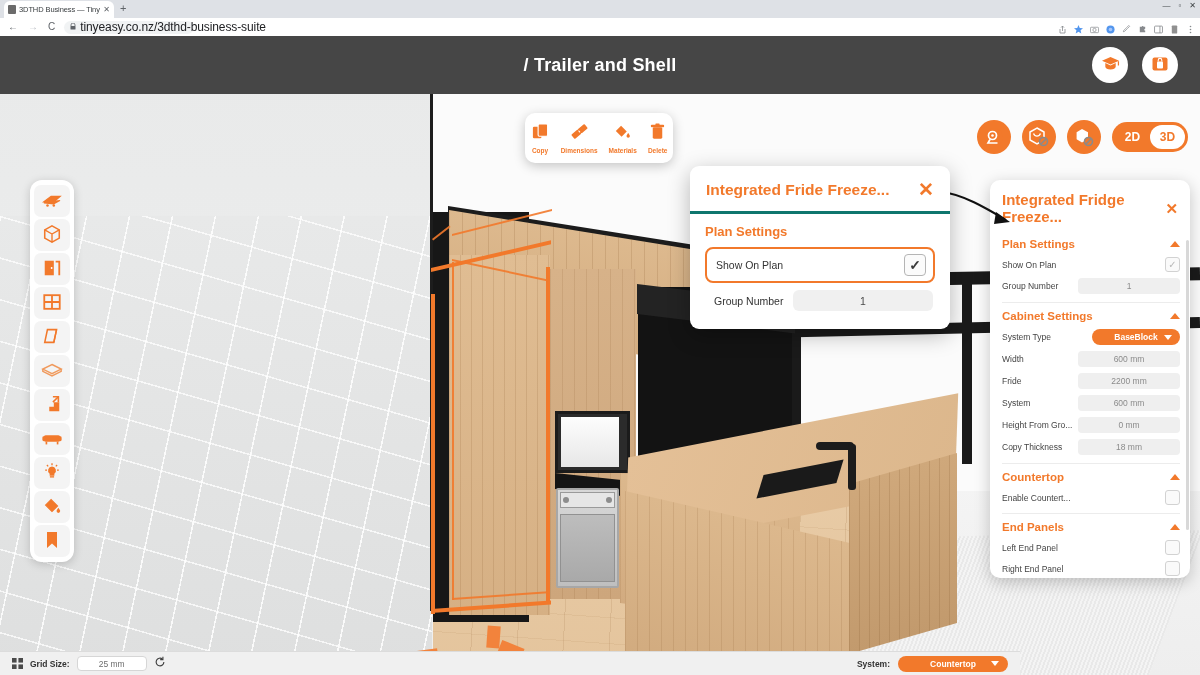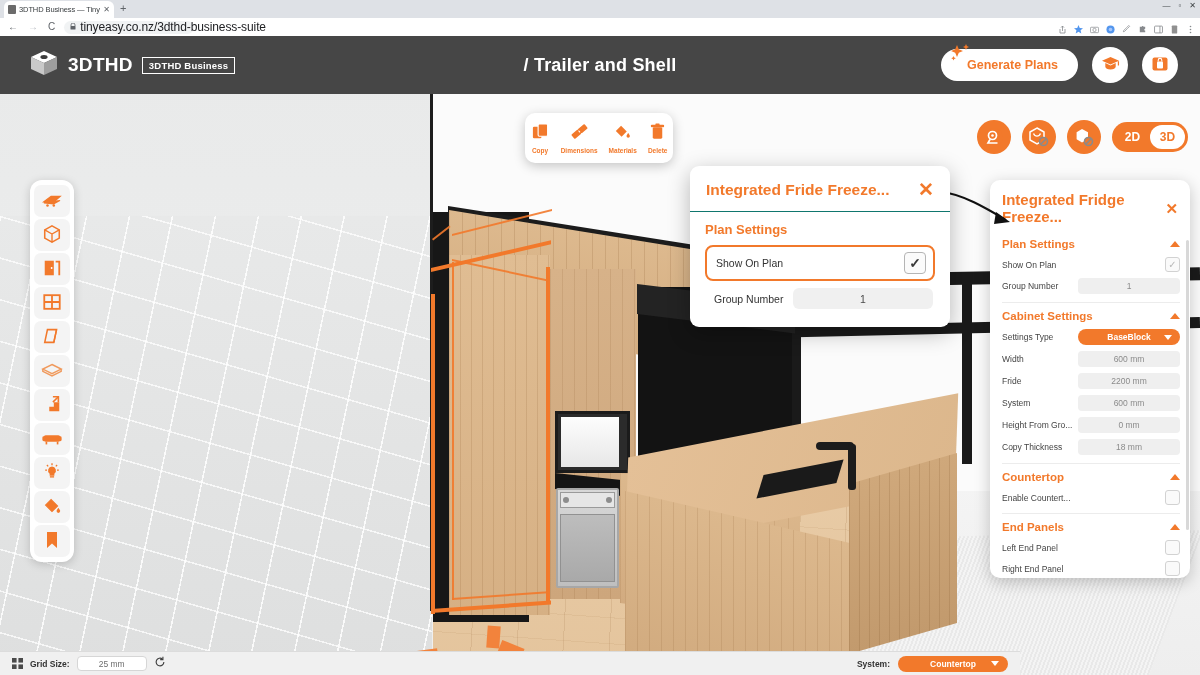--- a/index.html
+++ b/index.html
@@ -196,21 +196,21 @@
   .vc-round { width: 34px; height: 34px; border-radius: 50%; background: #F2792B; display: flex; align-items: center; justify-content: center; cursor: pointer; position: relative; }
   .dim-toggle { width: 76px; height: 30px; border-radius: 16px; background: #F2792B; display: flex; align-items: center; padding: 3px; cursor: pointer; }
   .dim-opt { flex: 1; text-align: center; font-size: 12px; font-weight: bold; color: #fff; line-height: 24px; border-radius: 13px; }
   .dim-opt.active { background: #fff; color: #F2792B; }
 
   
   .modal {
     position: absolute; left: 690px; top: 166px; width: 260px;
     background: #fff; border-radius: 9px; box-shadow: 0 6px 22px rgba(0,0,0,.28); z-index: 40;
   }
-  .modal-head { display: flex; align-items: center; justify-content: space-between; padding: 14px 16px 12px; border-bottom: 1px solid #0f766e; }
+  .modal-head { display: flex; align-items: center; justify-content: space-between; padding: 14px 16px 12px; border-bottom: 3px solid #0f766e; }
   .modal-title { color: #F2792B; font-size: 15.5px; font-weight: bold; }
   .modal-close { color: #F2792B; font-size: 19px; font-weight: bold; line-height: 1; cursor: pointer; background: none; border: none; font-family: "Liberation Sans", sans-serif; }
   .modal-body { padding: 10px 15px 18px; }
   .modal-section-title { color: #F2792B; font-size: 13px; font-weight: bold; margin-bottom: 8px; }
   .modal-row-hl {
     display: flex; align-items: center; justify-content: space-between;
     border: 2px solid #F2792B; border-radius: 8px; padding: 5px 7px 5px 9px; margin-bottom: 7px;
   }
   .modal-row { display: flex; align-items: center; justify-content: space-between; padding: 0 2px 0 9px; }
   .modal-label { font-size: 10.5px; color: #333; }
@@ -236,21 +236,21 @@
   .caret-up { width: 0; height: 0; border-left: 5px solid transparent; border-right: 5px solid transparent; border-bottom: 6px solid #F2792B; cursor: pointer; }
   .rp-row { display: flex; align-items: center; justify-content: space-between; margin-bottom: 6px; }
   .rp-label { font-size: 8.5px; color: #444; white-space: nowrap; }
   .rp-val {
     width: 102px; height: 16px; background: #efefef; border: none; border-radius: 4px;
     text-align: center; font-size: 8.5px; color: #8b8b8b; font-family: "Liberation Sans", sans-serif;
   }
   .rp-check { width: 15px; height: 15px; border: 1px solid #d2d2d2; border-radius: 3px; background: #fafafa; display: flex; align-items: center; justify-content: center; cursor: pointer; }
   .rp-check-mark { color: #b9b9b9; font-size: 10px; line-height: 1; }
   .rp-select {
-    width: 102px; height: 16px; background: #F2792B; border-radius: 9px; color: #fff;
+    width: 88px; height: 16px; background: #F2792B; border-radius: 9px; color: #fff;
     font-size: 8.5px; font-weight: bold; display: flex; align-items: center;
     justify-content: center; position: relative; cursor: pointer;
   }
   .rp-select .caret { position: absolute; right: 8px; width: 0; height: 0; border-left: 4px solid transparent; border-right: 4px solid transparent; border-top: 5px solid #fff; }
   .rp-divider { height: 1px; background: #ececec; margin: 8px 0 7px; }
   .rp-scrollbar { position: absolute; right: 1px; top: 6px; width: 3px; height: 290px; background: #d8d8d8; border-radius: 2px; }
 
   
   .leader { position: absolute; left: 940px; top: 190px; z-index: 38; pointer-events: none; }
 
@@ -387,44 +387,22 @@
       <div class="sel-thin" style="left:432px;top:203px;width:22px;height:2px;transform:rotate(-38deg);transform-origin:left top;"></div>
     </div>
 
     <div class="move-arrow" style="left:412px;top:614px;width:26px;height:12px;transform:rotate(-8deg);"></div>
     <div class="move-arrow" style="left:424px;top:624px;width:28px;height:13px;transform:rotate(10deg);"></div>
     <div class="move-arrow" style="left:487px;top:590px;width:13px;height:22px;transform:rotate(4deg);"></div>
     <div class="move-arrow" style="left:499px;top:608px;width:24px;height:13px;transform:rotate(22deg);"></div>
   </div>
 
   <div class="header">
-    <div class="logo-wrap">
-      <span>
-        <svg width="30" height="28" viewBox="0 0 30 28">
-          <path d="M15 2 L28 8 L15 14 L2 8 Z" fill="#ffffff"></path>
-          <path d="M2 8 L15 14 L15 26 L2 20 Z" fill="#c9c9c9"></path>
-          <path d="M28 8 L15 14 L15 26 L28 20 Z" fill="#9e9e9e"></path>
-          <ellipse cx="15" cy="8" rx="3.6" ry="2" fill="#3c3c3c"></ellipse>
-        </svg>
-      </span>
-      <span class="logo-text">3DTHD</span>
-      <span class="logo-badge">3DTHD Business</span>
-    </div>
     <div class="header-title">/ Trailer and Shell</div>
     <div class="header-right">
-      <button class="btn-generate">
-        <span class="sparkle">
-          <svg width="28" height="24" viewBox="0 0 28 24">
-            <path d="M10 2l1.8 4.2L16 8l-4.2 1.8L10 14l-1.8-4.2L4 8l4.2-1.8z" fill="#F2792B"></path>
-            <path d="M19 1l.9 2.1L22 4l-2.1.9L19 7l-.9-2.1L16 4l2.1-.9z" fill="#F2792B"></path>
-            <path d="M6.5 13l.7 1.6 1.6.7-1.6.7-.7 1.6-.7-1.6L4.2 15.3l1.6-.7z" fill="#F2792B"></path>
-          </svg>
-        </span>
-        <span>Generate Plans</span>
-      </button>
       <button class="round-btn">
         <span>
           <svg width="19" height="17" viewBox="0 0 20 18">
             <path d="M10 2L19 6l-9 4-9-4z" fill="#F2792B"></path>
             <path d="M4.5 8.4v4c0 1.6 2.5 2.9 5.5 2.9s5.5-1.3 5.5-2.9v-4L10 11z" fill="#F2792B"></path>
             <path d="M18.4 6.6v4.5" stroke="#F2792B" stroke-width="1.3" fill="none"></path>
           </svg>
         </span>
       </button>
       <button class="round-btn">
@@ -661,21 +639,21 @@
         <input class="rp-val" readonly="" value="1" style="">
       </div>
 
       <div class="rp-divider"></div>
 
       <div class="rp-sec-head">
         <span class="rp-sec-title">Cabinet Settings</span>
         <span class="caret-up"></span>
       </div>
       <div class="rp-row">
-        <span class="rp-label">Settings Type</span>
+        <span class="rp-label">System Type</span>
         <span class="rp-select">
           <span>BaseBlock</span>
           <span class="caret"></span>
         </span>
       </div>
       <div class="rp-row">
         <span class="rp-label">Width</span>
         <input class="rp-val" readonly="" value="600 mm" style="">
       </div>
       <div class="rp-row">

